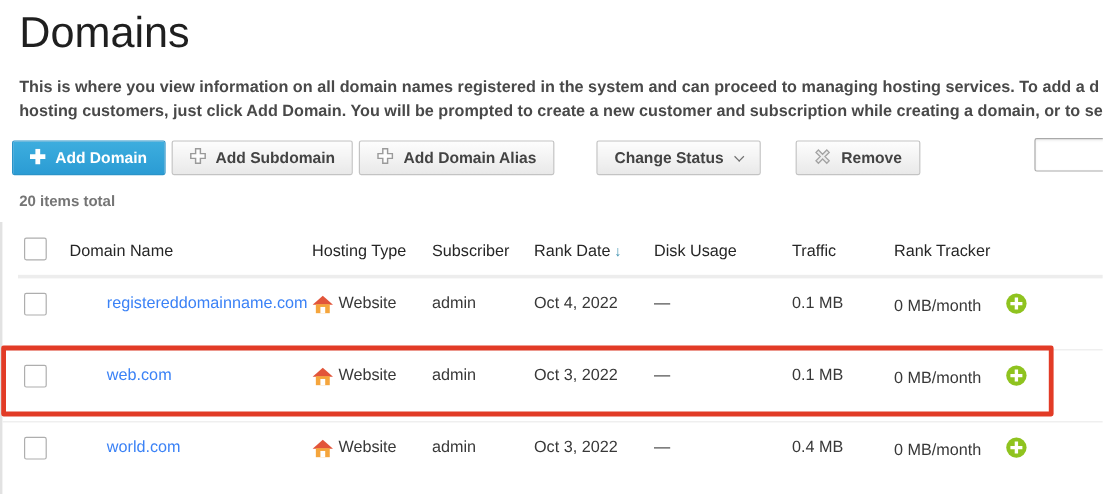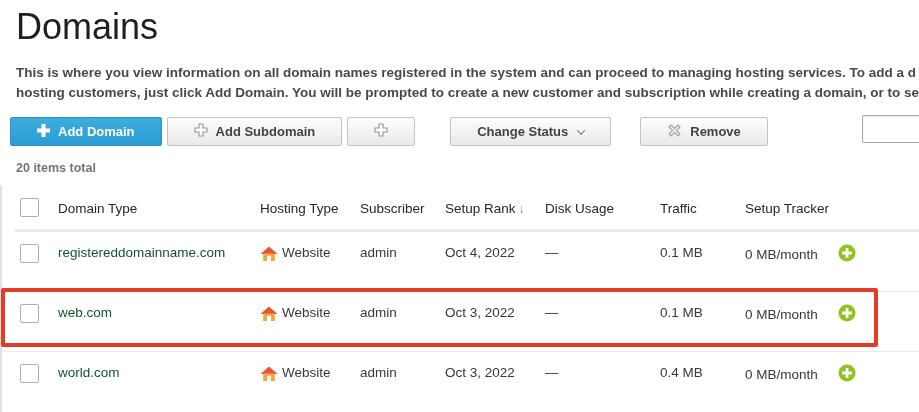--- a/index.html
+++ b/index.html
@@ -34,21 +34,21 @@
     display:flex;
     align-items:center;
     margin:14px 0 0 10px;
     height:29px;
   }
   .btn {
     display:inline-flex;
     align-items:center;
     gap:8px;
     height:29px;
-    padding:0 26px;
+    padding:0 14px;
     margin-right:5px;
     border:1px solid #c3c3c3;
     border-radius:2px;
     background:linear-gradient(#fdfdfd,#e9e9e9);
     font-family:"Liberation Sans", sans-serif;
     font-size:13px;
     font-weight:bold;
     color:#434343;
     cursor:pointer;
   }
@@ -119,23 +119,24 @@
   .checkbox {
     display:inline-block;
     width:19px; height:19px;
     margin-left:4px;
     background:#fff;
     border:1px solid #aeaeae;
     border-radius:2px;
     cursor:pointer;
   }
   .domain-link {
-    color:#14532d;
+    color:#3b82f6;
     text-decoration:none;
     cursor:pointer;
+    margin-left:31px;
   }
   .hosting { display:flex; align-items:flex-start; gap:4px; }
   .hosting svg { margin-top:1px; }
   .traffic-cell { padding-right:12px; line-height:19px; }
   .rank-cell { padding-left:5px; padding-top:12px; }
   .rank-btn { cursor:pointer; display:inline-block; }
 
   
   .highlight-box {
     position:absolute;
@@ -166,20 +167,21 @@
   <button class="btn">
     <span><svg width="14" height="14" viewBox="0 0 14 14">
           <path d="M5 1h4v4h4v4H9v4H5V9H1V5h4z" fill="#fdfdfd" stroke="#9a9a9a" stroke-width="1.2"></path>
         </svg></span>
     <span>Add Subdomain</span>
   </button>
   <button class="btn">
     <span><svg width="14" height="14" viewBox="0 0 14 14">
           <path d="M5 1h4v4h4v4H9v4H5V9H1V5h4z" fill="#fdfdfd" stroke="#9a9a9a" stroke-width="1.2"></path>
         </svg></span>
+    <span>Add Domain Alias</span>
   </button>
   <button class="btn btn-gap">
     <span>Change Status</span>
     <span class="chevron"></span>
   </button>
   <button class="btn btn-gap2">
     <span><svg width="15" height="15" viewBox="0 0 15 15">
           <path d="M2 4l2-2 3.5 3.5L11 2l2 2-3.5 3.5L13 11l-2 2-3.5-3.5L4 13l-2-2 3.5-3.5z" fill="#ededed" stroke="#a3a3a3" stroke-width="1.1"></path>
         </svg></span>
     <span>Remove</span>
@@ -189,29 +191,29 @@
 <input class="search-input" type="text" value="" style="">
 
 <div class="items-total">20 items total</div>
 
 <div class="list">
 
   <div class="grid-row header-row">
     <div class="cb-cell" style="padding-top:0;">
       <span class="checkbox"></span>
     </div>
-    <div class="th">Domain Type</div>
+    <div class="th">Domain Name</div>
     <div class="th">Hosting Type</div>
     <div class="th">Subscriber</div>
     <div class="th">
-      <span>Setup Rank</span><span class="sort-arrow">↓</span>
+      <span>Rank Date</span><span class="sort-arrow">↓</span>
     </div>
     <div class="th">Disk Usage</div>
     <div class="th">Traffic</div>
-    <div class="th">Setup Tracker</div>
+    <div class="th">Rank Tracker</div>
     <div></div>
   </div>
 
   <div class="grid-row body-row">
     <div class="cb-cell">
       <span class="checkbox"></span>
     </div>
     <div class="cell">
       <a class="domain-link">registereddomainname.com</a>
     </div>

